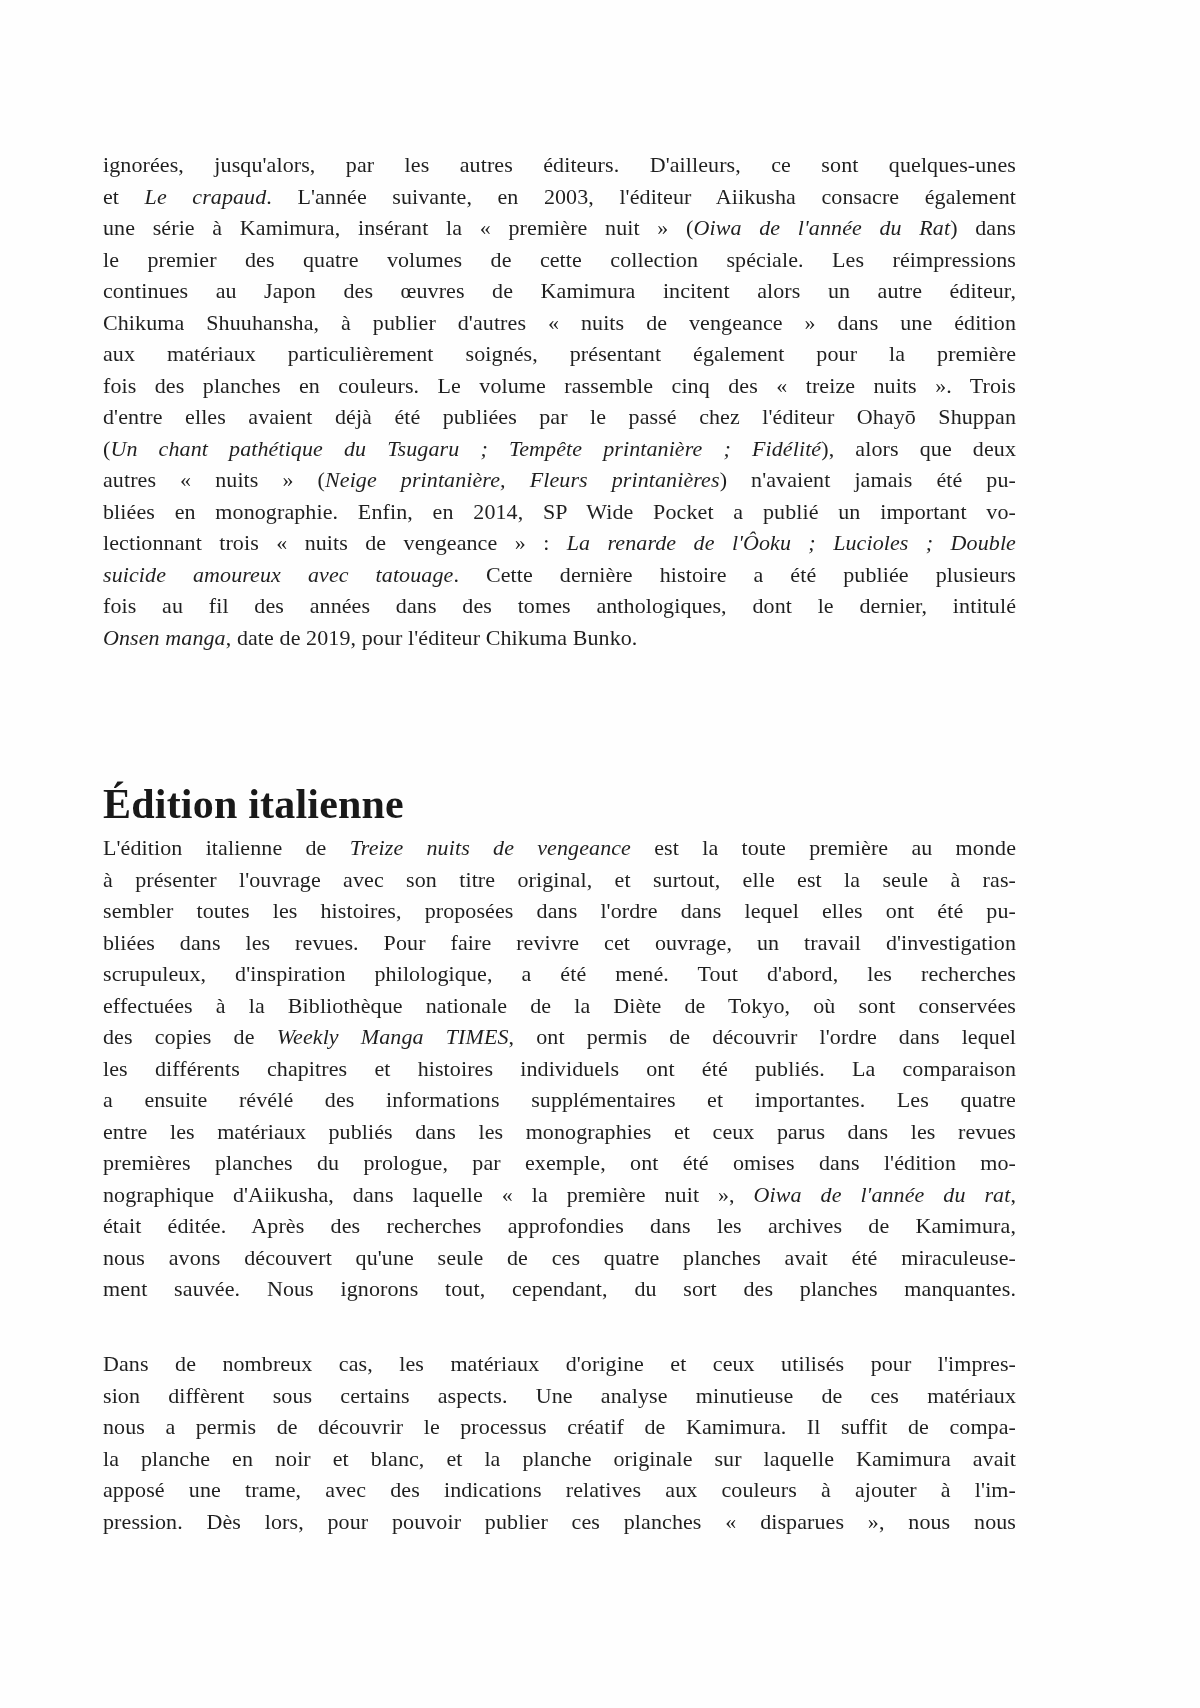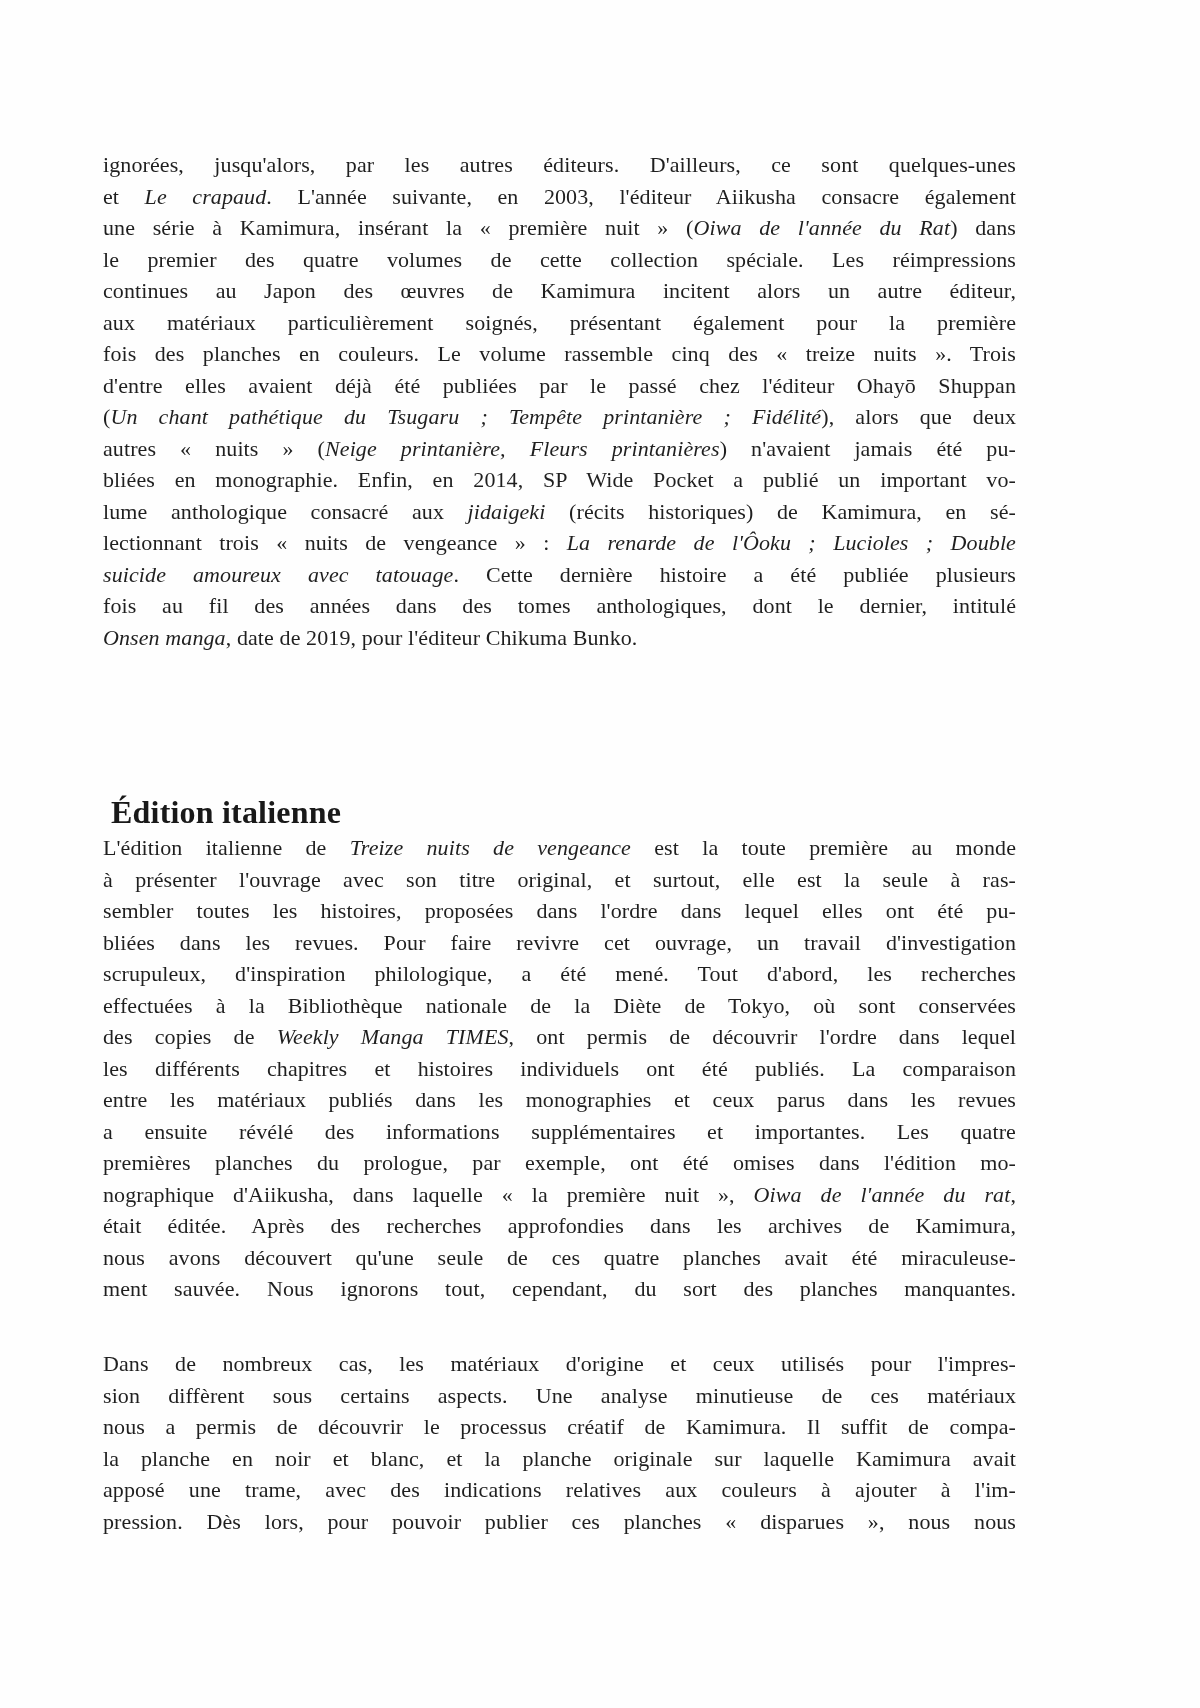--- a/index.html
+++ b/index.html
@@ -30,67 +30,67 @@
   }
   .ln.short{
     text-align:left;
     text-align-last:left;
   }
   .i{font-style:italic;}
   .heading{
     position:absolute;
     left:103px;
     top:778px;
-    margin:8px;
-    font-size:32px;
+    margin:0;
+    font-size:42px;
     line-height:52px;
     font-weight:bold;
     color:#191919;
     letter-spacing:0.2px;
   }
   .p1{top:149px;}
   .p2{top:832px;}
   .p3{top:1348px;}
 </style>
 </head>
 <body>
 
 <div class="page">
   <section class="para p1">
       <div class="ln"><span>ignorées, jusqu'alors, par les autres éditeurs. D'ailleurs, ce sont quelques-unes</span></div>
       <div class="ln"><span>et </span><span class="i">Le crapaud</span><span>. L'année suivante, en 2003, l'éditeur Aiikusha consacre également</span></div>
       <div class="ln"><span>une série à Kamimura, insérant la « première nuit » (</span><span class="i">Oiwa de l'année du Rat</span><span>) dans</span></div>
       <div class="ln"><span>le premier des quatre volumes de cette collection spéciale. Les réimpressions</span></div>
       <div class="ln"><span>continues au Japon des œuvres de Kamimura incitent alors un autre éditeur,</span></div>
+      <div class="ln"><span>Chikuma Shuuhansha, à publier d'autres « nuits de vengeance » dans une édition</span></div>
       <div class="ln"><span>aux matériaux particulièrement soignés, présentant également pour la première</span></div>
       <div class="ln"><span>fois des planches en couleurs. Le volume rassemble cinq des « treize nuits ». Trois</span></div>
       <div class="ln"><span>d'entre elles avaient déjà été publiées par le passé chez l'éditeur Ohayō Shuppan</span></div>
       <div class="ln"><span>(</span><span class="i">Un chant pathétique du Tsugaru ; Tempête printanière ; Fidélité</span><span>), alors que deux</span></div>
       <div class="ln"><span>autres « nuits » (</span><span class="i">Neige printanière, Fleurs printanières</span><span>) n'avaient jamais été pu-</span></div>
       <div class="ln"><span>bliées en monographie. Enfin, en 2014, SP Wide Pocket a publié un important vo-</span></div>
-      <div class="ln"><span>lume anthologique consacré aux </span><span class="i">jidaigeki</span><span> (récits historiques) de Kamimura, en sé-</span></div>
       <div class="ln"><span>lectionnant trois « nuits de vengeance » : </span><span class="i">La renarde de l'Ôoku ; Lucioles ; Double</span></div>
       <div class="ln"><span class="i">suicide amoureux avec tatouage</span><span>. Cette dernière histoire a été publiée plusieurs</span></div>
       <div class="ln"><span>fois au fil des années dans des tomes anthologiques, dont le dernier, intitulé</span></div>
       <div class="ln short"><span class="i">Onsen manga</span><span>, date de 2019, pour l'éditeur Chikuma Bunko.</span></div>
     </section>
 
   <h1 class="heading">Édition italienne</h1>
 
   <section class="para p2">
       <div class="ln"><span>L'édition italienne de </span><span class="i">Treize nuits de vengeance</span><span> est la toute première au monde</span></div>
       <div class="ln"><span>à présenter l'ouvrage avec son titre original, et surtout, elle est la seule à ras-</span></div>
       <div class="ln"><span>sembler toutes les histoires, proposées dans l'ordre dans lequel elles ont été pu-</span></div>
       <div class="ln"><span>bliées dans les revues. Pour faire revivre cet ouvrage, un travail d'investigation</span></div>
       <div class="ln"><span>scrupuleux, d'inspiration philologique, a été mené. Tout d'abord, les recherches</span></div>
       <div class="ln"><span>effectuées à la Bibliothèque nationale de la Diète de Tokyo, où sont conservées</span></div>
       <div class="ln"><span>des copies de </span><span class="i">Weekly Manga TIMES</span><span>, ont permis de découvrir l'ordre dans lequel</span></div>
       <div class="ln"><span>les différents chapitres et histoires individuels ont été publiés. La comparaison</span></div>
+      <div class="ln"><span>a ensuite révélé des informations supplémentaires et importantes. Les quatre</span></div>
       <div class="ln"><span>entre les matériaux publiés dans les monographies et ceux parus dans les revues</span></div>
-      <div class="ln"><span>a ensuite révélé des informations supplémentaires et importantes. Les quatre</span></div>
       <div class="ln"><span>premières planches du prologue, par exemple, ont été omises dans l'édition mo-</span></div>
       <div class="ln"><span>nographique d'Aiikusha, dans laquelle « la première nuit », </span><span class="i">Oiwa de l'année du rat</span><span>,</span></div>
       <div class="ln"><span>était éditée. Après des recherches approfondies dans les archives de Kamimura,</span></div>
       <div class="ln"><span>nous avons découvert qu'une seule de ces quatre planches avait été miraculeuse-</span></div>
       <div class="ln"><span>ment sauvée. Nous ignorons tout, cependant, du sort des planches manquantes.</span></div>
     </section>
 
   <section class="para p3">
       <div class="ln"><span>Dans de nombreux cas, les matériaux d'origine et ceux utilisés pour l'impres-</span></div>
       <div class="ln"><span>sion diffèrent sous certains aspects. Une analyse minutieuse de ces matériaux</span></div>

